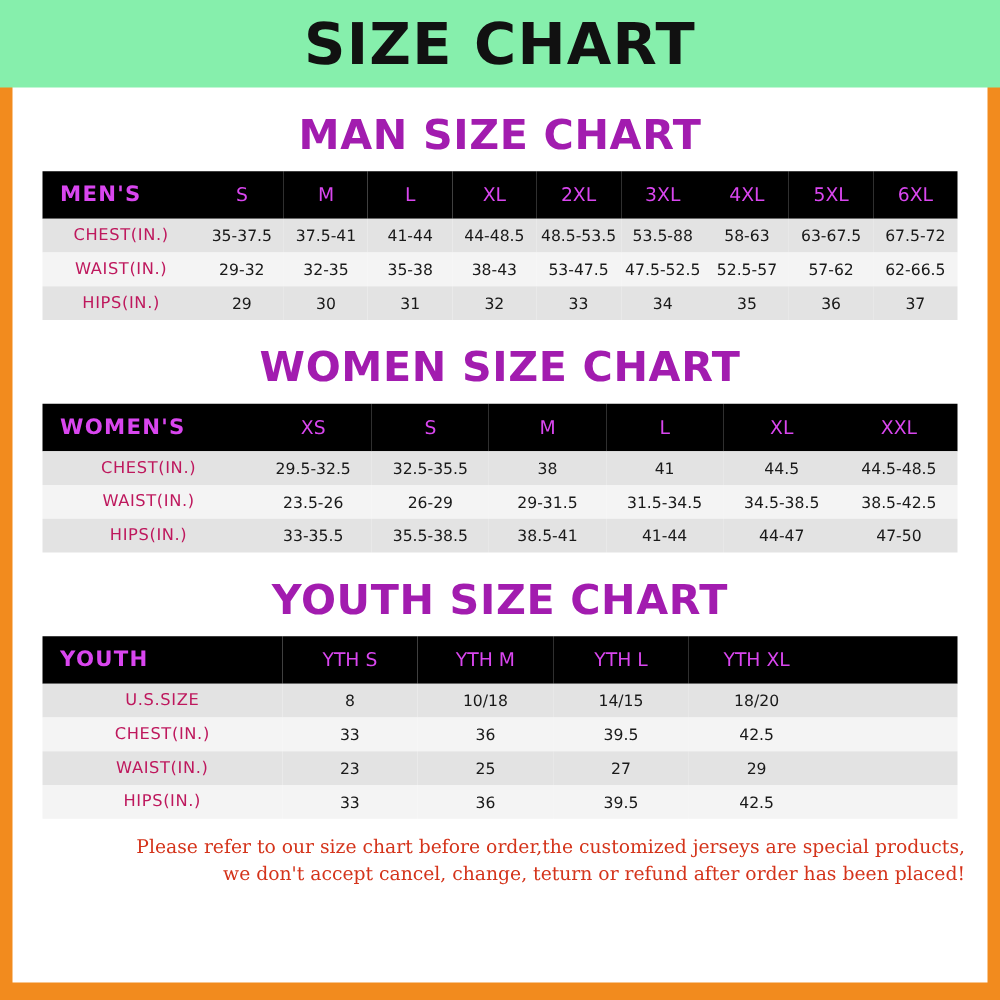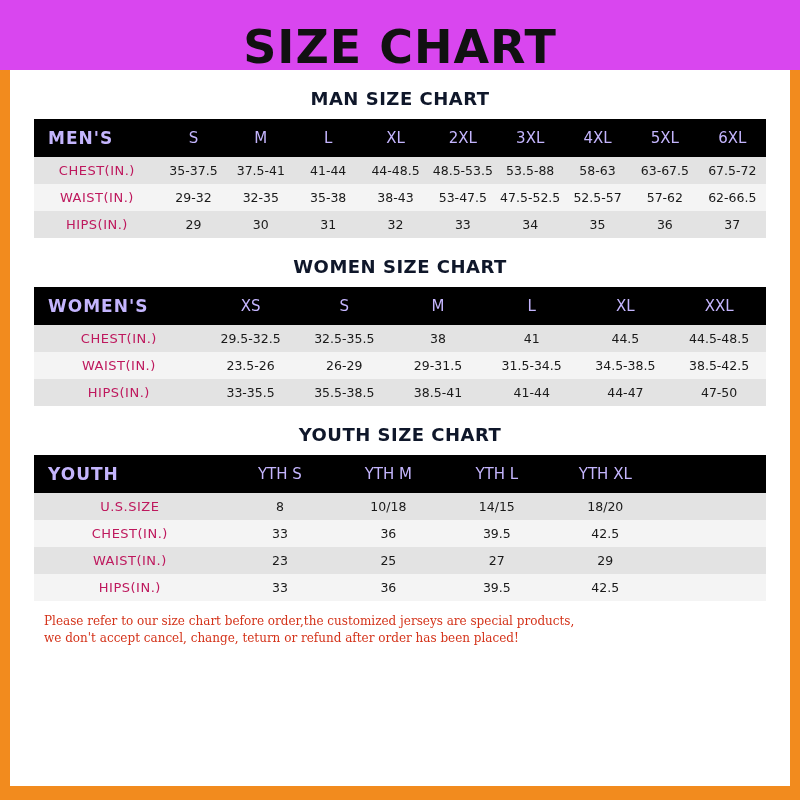--- a/index.html
+++ b/index.html
@@ -16,62 +16,62 @@
   .page {
     width: 800px;
     height: 800px;
     position: relative;
     background: #fff;
     box-sizing: border-box;
     border-left: 10px solid #f28b1e;
     border-right: 10px solid #f28b1e;
   }
   .header-bar {
-    background: #d946ef;
+    background: #86efac;
     height: 70px;
     display: flex;
-    align-items: flex-end;
+    align-items: center;
     justify-content: center;
     margin: 0 -10px;
   }
   .header-title {
     font-family: "DejaVu Sans", sans-serif;
     font-weight: bold;
     font-size: 46px;
     letter-spacing: 1px;
     color: #111;
     line-height: 1;
   }
   .section {
     padding: 0 24px;
   }
   .section-title {
     text-align: center;
     font-weight: bold;
-    font-size: 18px;
-    color: #0f172a;
+    font-size: 33px;
+    color: #a21caf;
     letter-spacing: 0.5px;
     margin: 18px 0 10px 0;
   }
   table.chart {
     width: 100%;
     border-collapse: collapse;
     table-layout: fixed;
   }
   table.chart td, table.chart th {
     text-align: center;
     font-size: 12.5px;
     color: #1a1a1a;
     font-weight: normal;
     padding: 6px 2px;
     white-space: nowrap;
   }
   table.chart thead th {
     background: #000;
-    color: #c4b5fd;
+    color: #d946ef;
     font-size: 15px;
     padding: 9px 2px;
   }
   table.chart thead th.rowlabel {
     text-align: left;
     padding-left: 14px;
     font-weight: bold;
     letter-spacing: 1px;
     font-size: 17px;
   }
@@ -82,23 +82,23 @@
     background: #f4f4f4;
   }
   table.chart tbody td.rowlabel {
     text-align: center;
     font-size: 13px;
     letter-spacing: 0.5px;
     color: #be185d;
   }
   .note {
     padding: 12px 18px 0 34px;
-    text-align: left;
+    text-align: right;
     color: #d4331a;
-    font-size: 12px;
+    font-size: 15px;
     line-height: 1.45;
     font-family: "DejaVu Serif", serif;
   }
   .note div { white-space: nowrap; }
   .footer-bar {
     position: absolute;
     left: -10px;
     right: -10px;
     bottom: 0;
     height: 14px;

